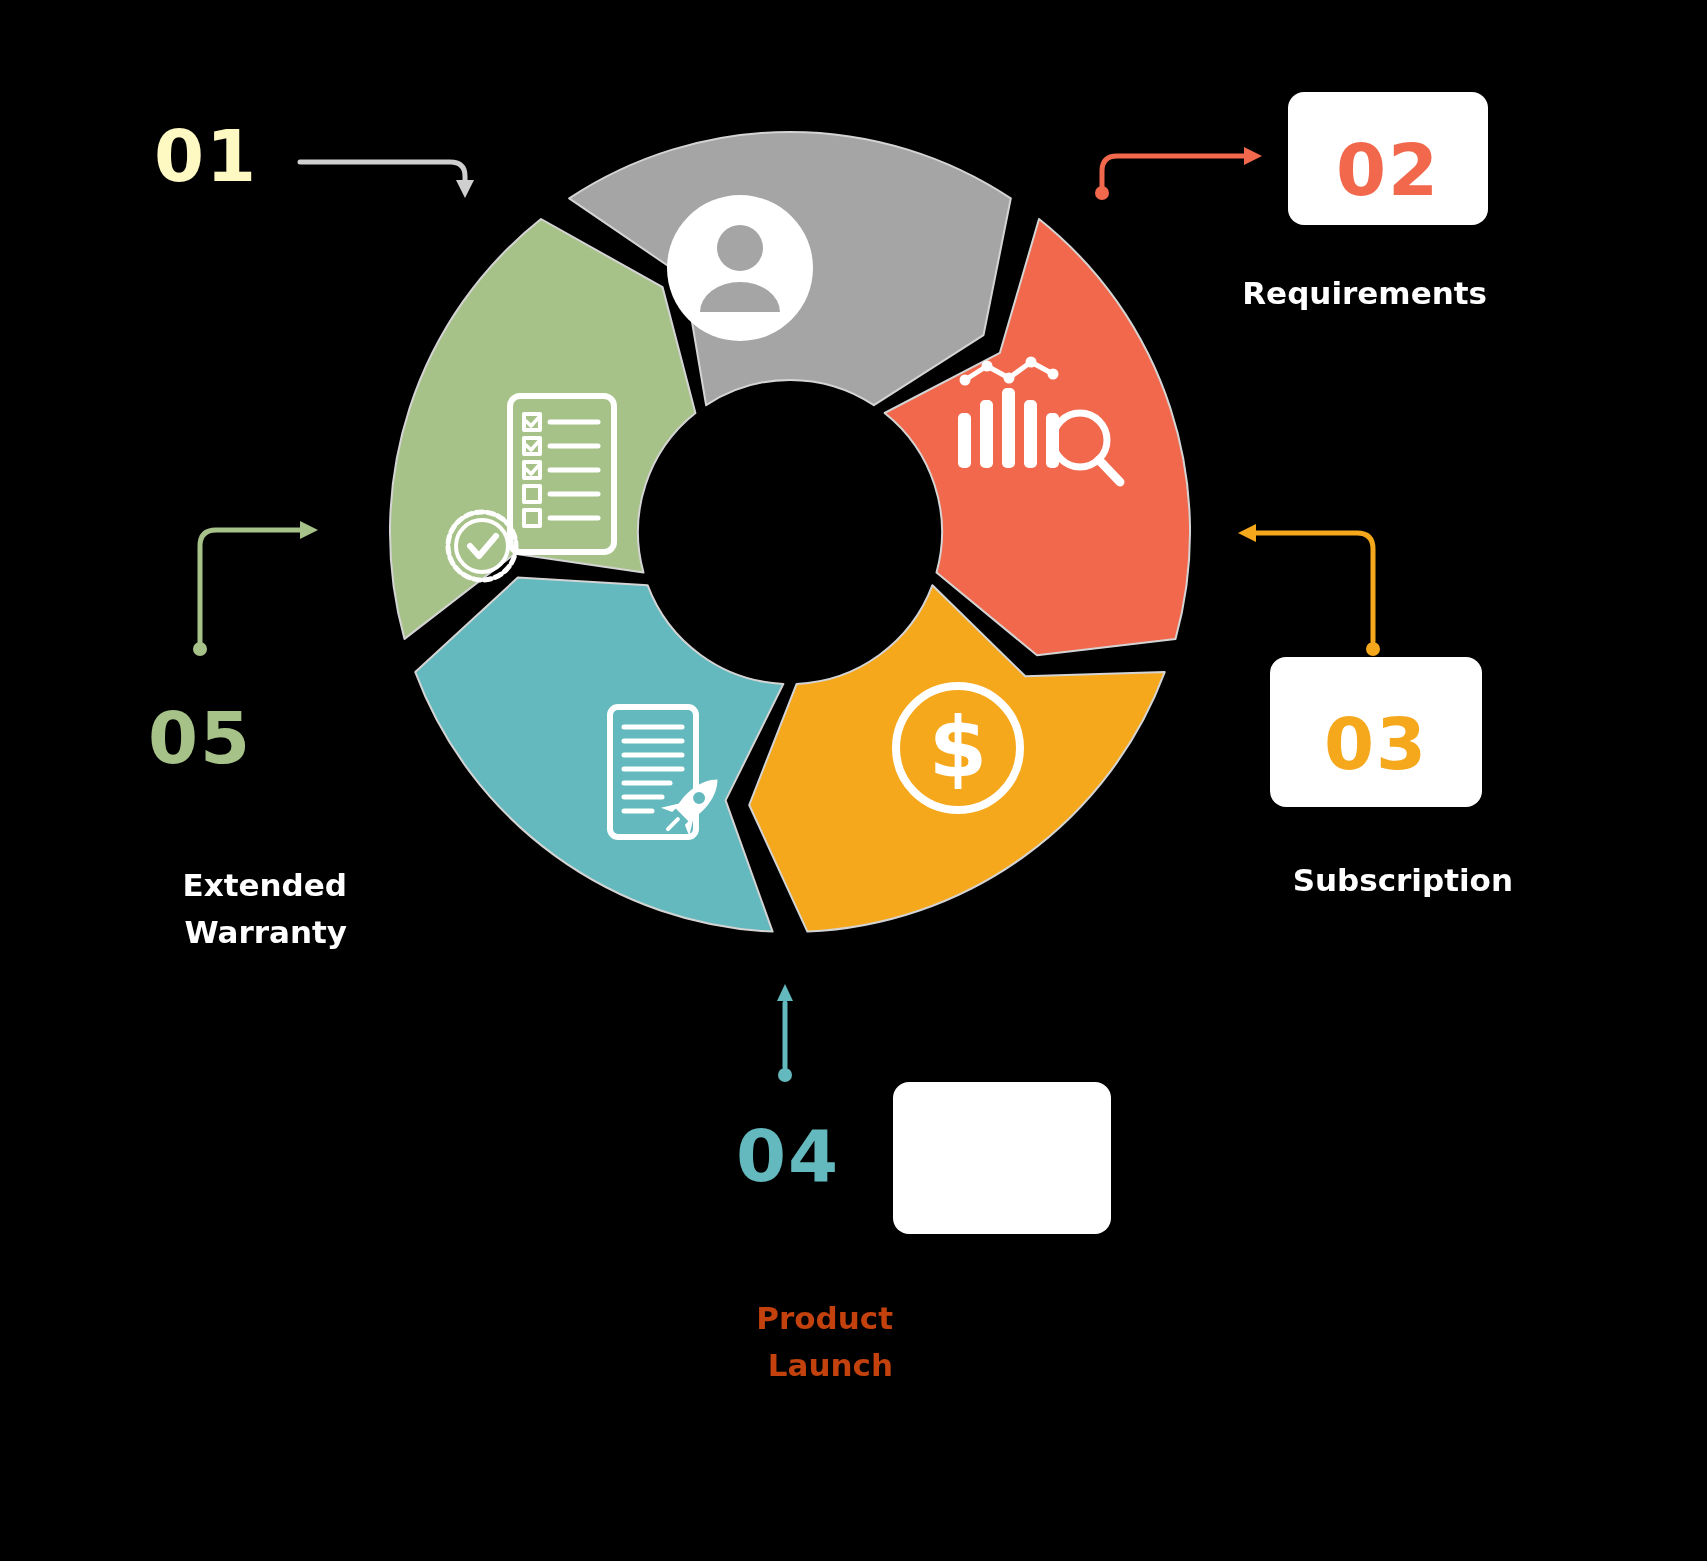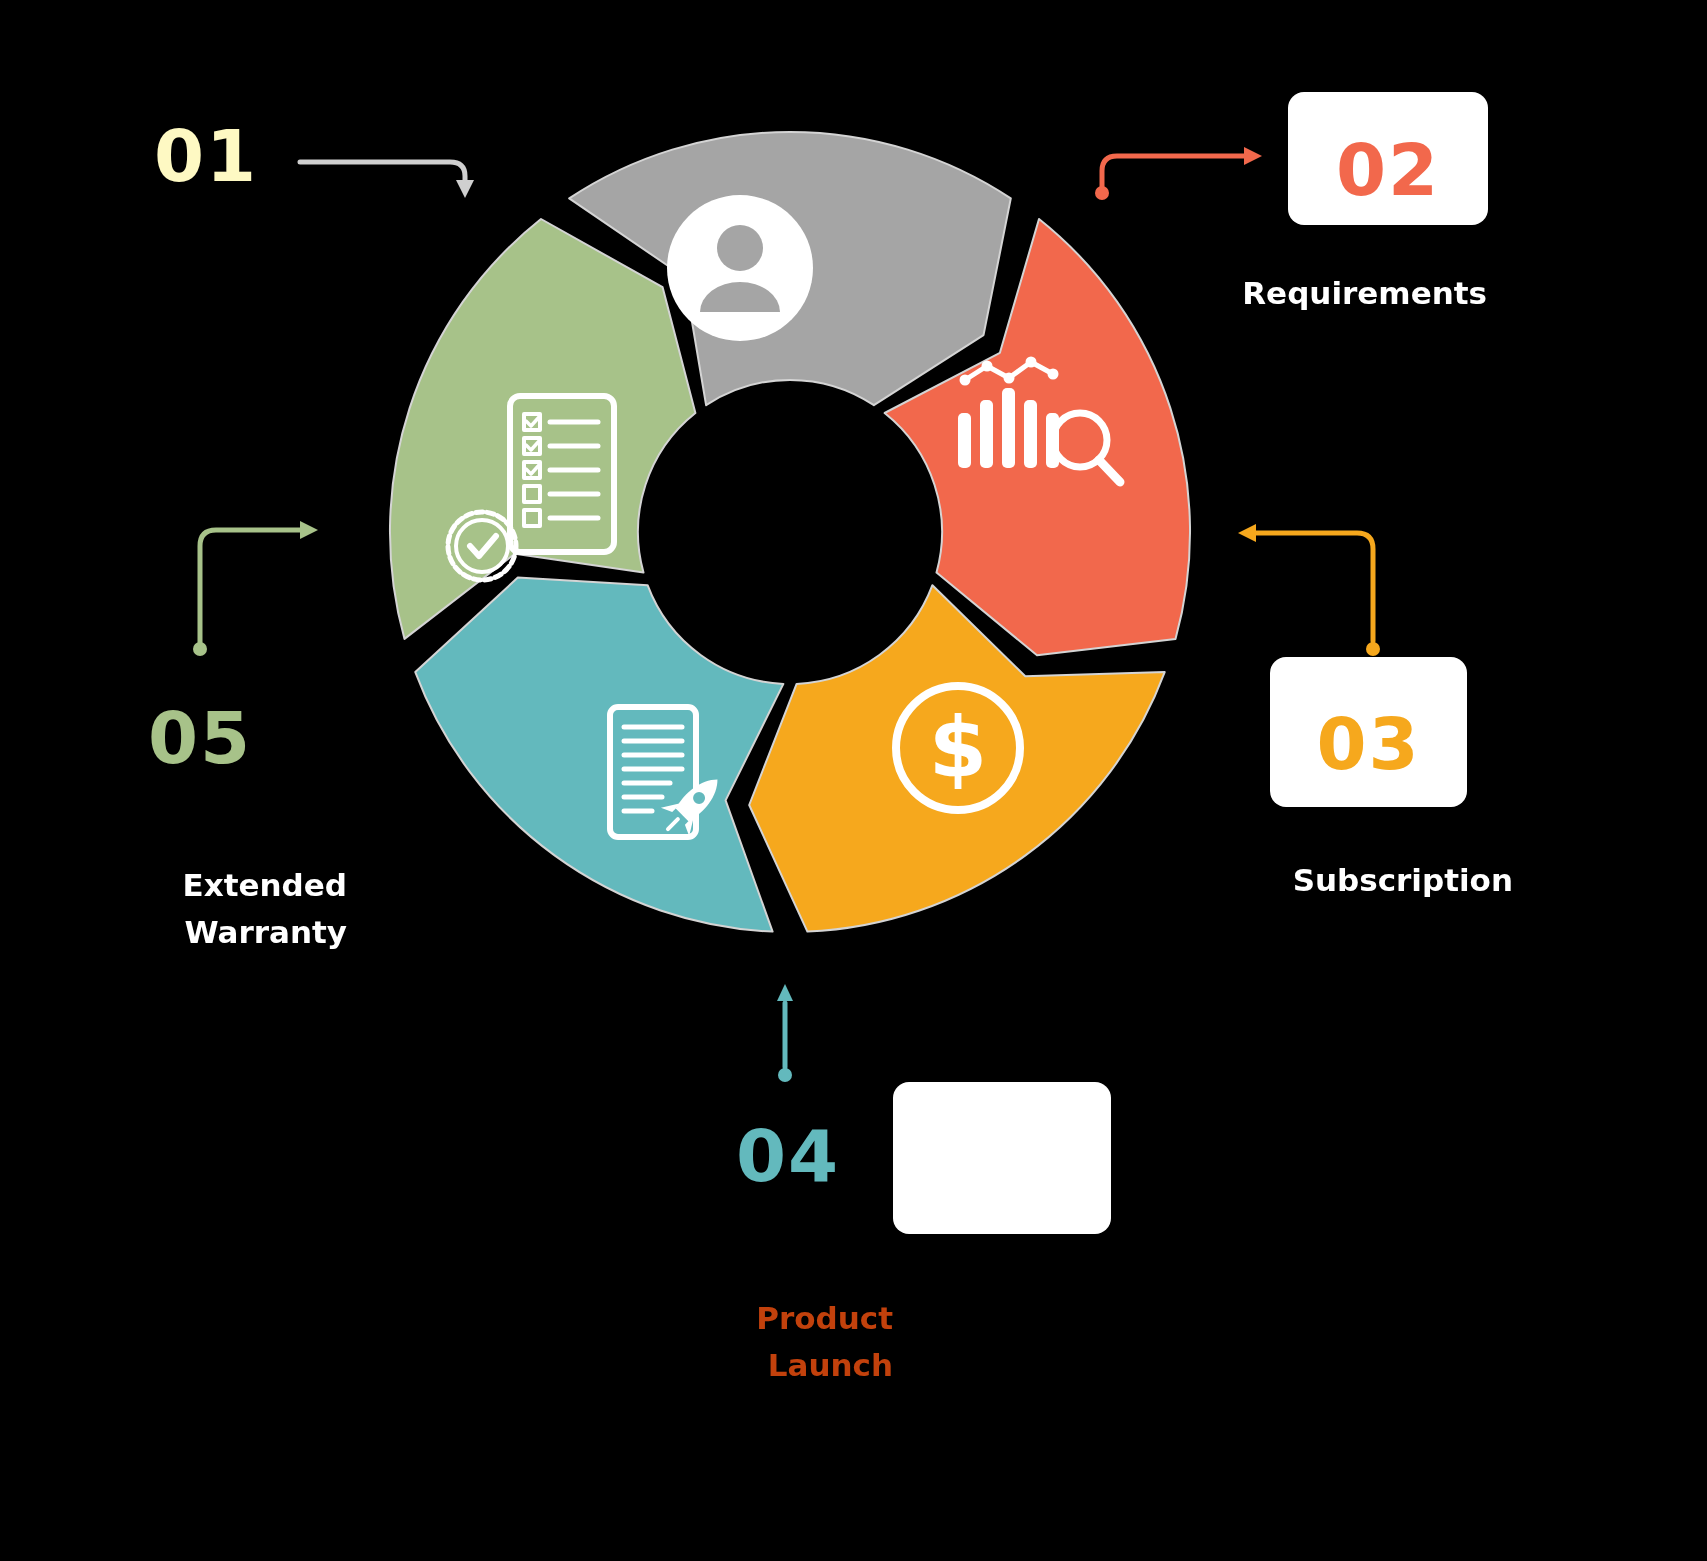--- a/index.html
+++ b/index.html
@@ -131,21 +131,21 @@
       </g>
     </g>
   </svg>
 
   <div class="num" style="left: 150px; top: 120px; width: 112px; color: #fef9c3;">01</div>
 
   <div class="card" style="left: 1288px; top: 92px; width: 200px; height: 133px; background: rgb(255, 255, 255);">
     <div class="num" style="color: rgb(242, 104, 76);">02</div>
   </div>
 
-  <div class="card" style="left: 1270px; top: 657px; width: 197px; height: 150px; background: rgb(255, 255, 255);">
+  <div class="card" style="left: 1270px; top: 657px; width: 212px; height: 150px; background: rgb(255, 255, 255);">
     <div class="num" style="color: rgb(246, 168, 29);">03</div>
   </div>
 
   <div class="card" style="left: 893px; top: 1082px; width: 218px; height: 152px; background: rgb(255, 255, 255);"></div>
 
   <div class="num" style="left: 728px; top: 1120px; width: 120px; color: rgb(99, 185, 189);">04</div>
 
   <div class="num" style="left: 140px; top: 702px; width: 120px; color: rgb(167, 194, 137);">05</div>
 
   <div class="label" style="left: 1237px; top: 270px; width: 250px; color: rgb(255, 255, 255);">

